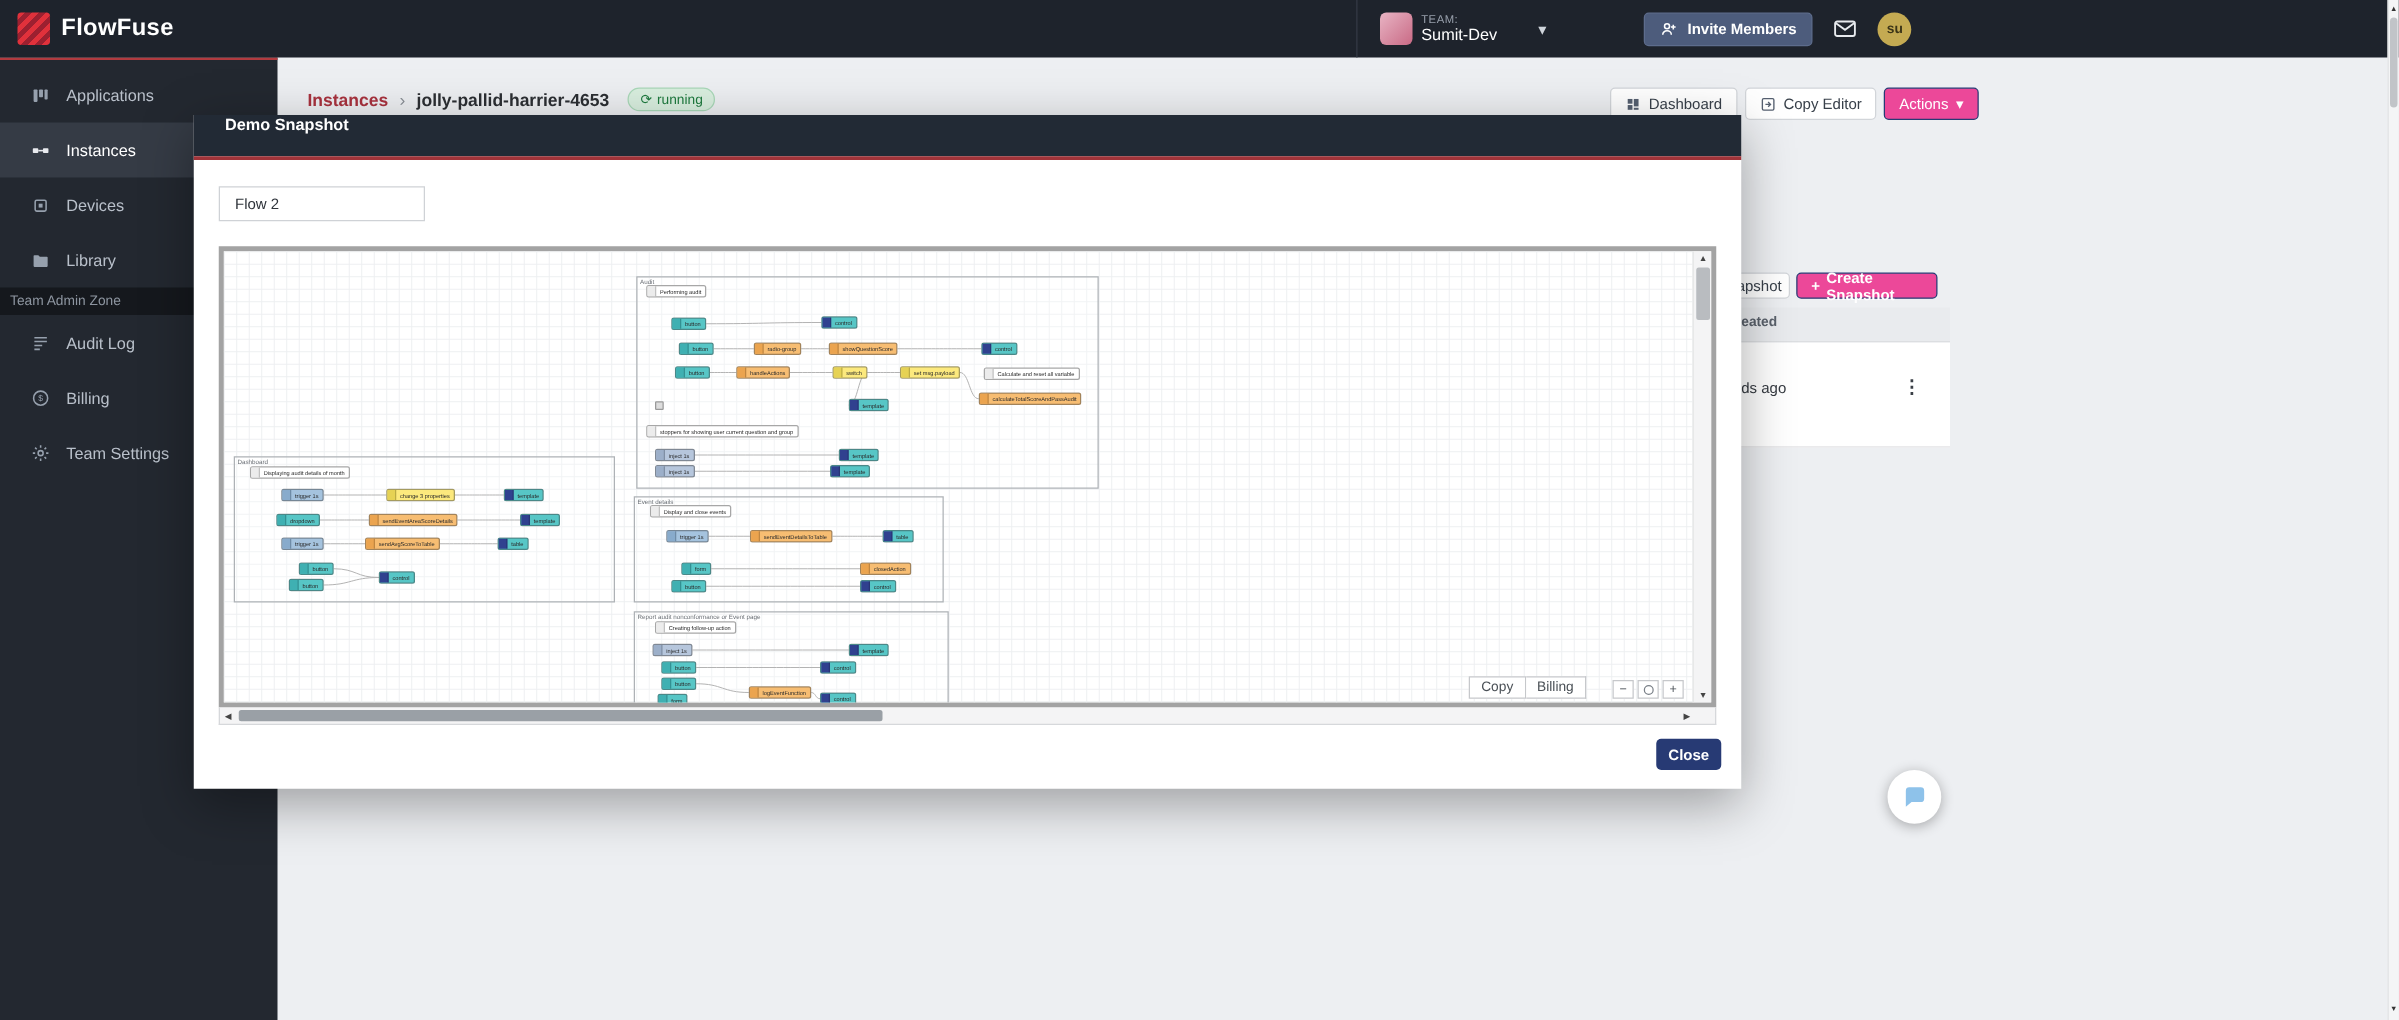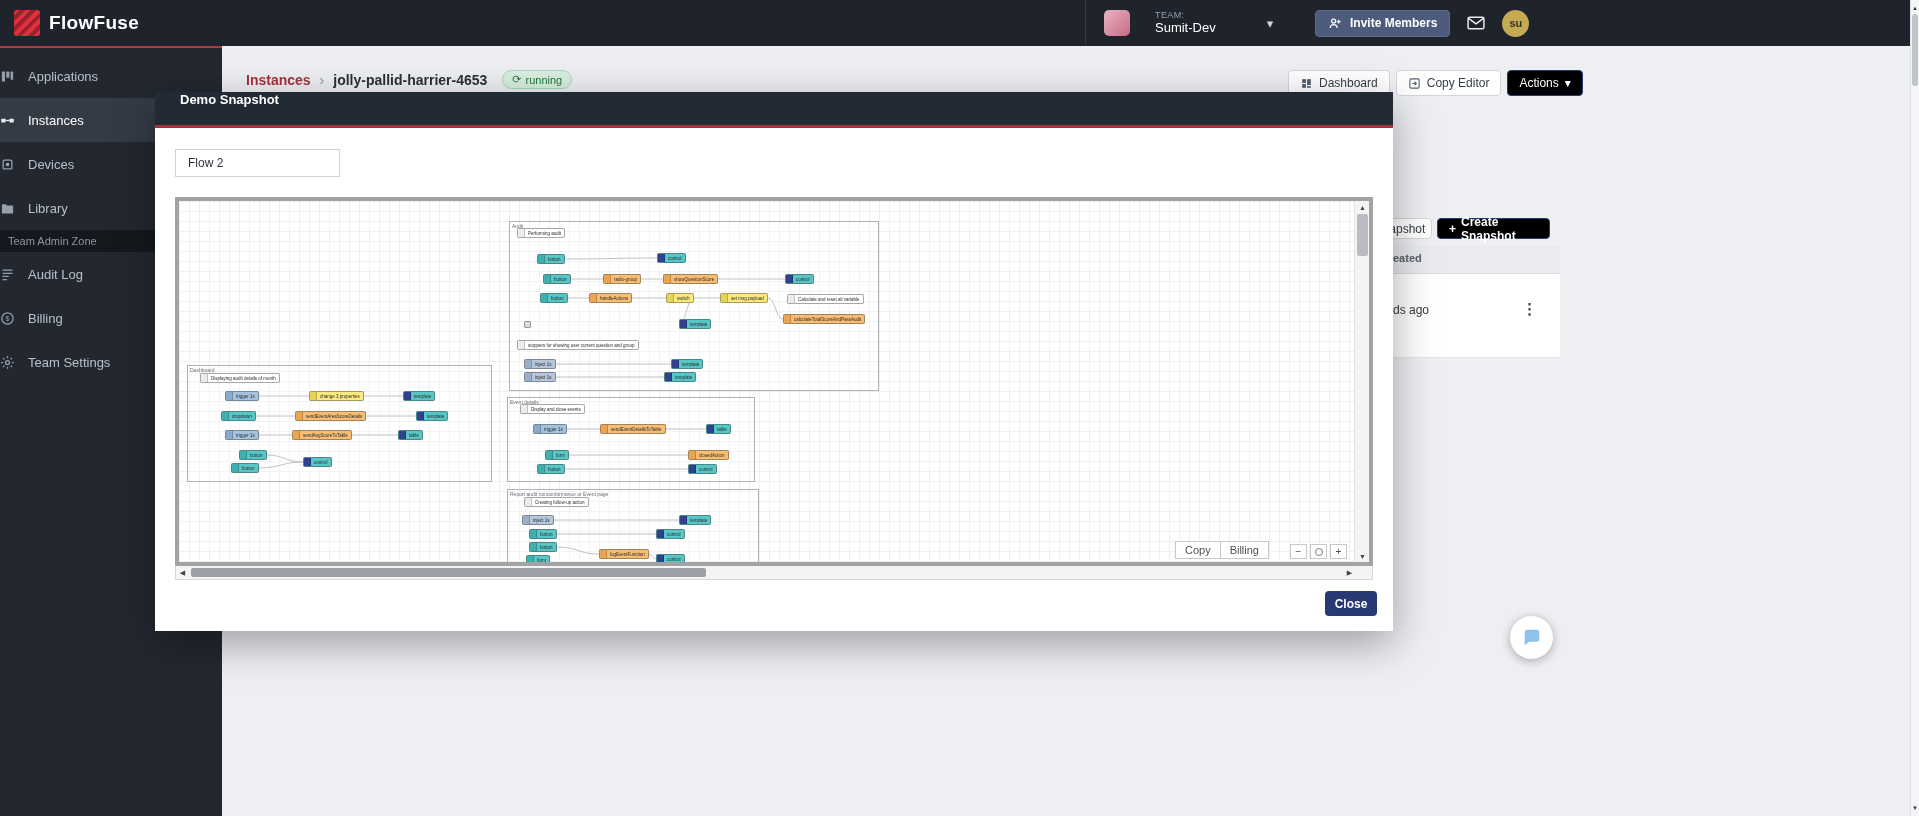--- a/index.html
+++ b/index.html
@@ -5,49 +5,49 @@
   *{box-sizing:border-box;margin:0;padding:0}
   html,body{width:1919px;height:816px;overflow:hidden}
   body{font-family:"Liberation Sans",sans-serif;background:#edeff2;position:relative;color:#333}
 
   
   .navbar{position:absolute;left:0;top:0;width:1919px;height:46px;background:#1e232c;display:flex;align-items:center;z-index:5}
   .brand{display:flex;align-items:center;gap:9px;padding-left:14px}
   .brand-logo{width:26px;height:26px;border-radius:3px;background:repeating-linear-gradient(135deg,#e0313b 0 4px,#9c2030 4px 8px)}
   .brand-text{color:#fff;font-size:19px;font-weight:bold;letter-spacing:.3px}
   .nav-right{position:absolute;left:1085px;top:0;height:46px;display:flex;align-items:center;gap:16px;border-left:1px solid #343a45;padding-left:18px}
-  .team-box{display:flex;align-items:center;gap:25px;cursor:pointer;min-width:195px}
+  .team-box{display:flex;align-items:center;gap:7px;cursor:pointer;min-width:195px}
   .team-avatar{width:26px;height:26px;border-radius:5px;background:linear-gradient(135deg,#e8b4c4,#c96a85)}
   .team-meta{display:flex;flex-direction:column;line-height:1.15}
   .team-label{font-size:9px;color:#98a0ac;letter-spacing:.4px}
   .team-name{font-size:13px;color:#fff}
   .team-chevron{color:#cfd4db;font-size:13px;margin-left:26px}
   .invite-btn{display:flex;align-items:center;gap:7px;background:#4d5c7c;border:1px solid #5d6c8c;color:#fff;font-size:12px;font-weight:bold;height:27px;padding:0 12px;border-radius:4px;cursor:pointer}
   .mail-icon{color:#e7eaee;display:flex;align-items:center;cursor:pointer}
   .user-avatar{width:27px;height:27px;border-radius:50%;background:#c4aa52;color:#3b3417;font-size:11px;font-weight:bold;display:flex;align-items:center;justify-content:center;cursor:pointer}
 
   
   .sidebar{position:absolute;left:0;top:46px;width:222px;height:770px;background:#232830;border-top:2px solid #b23a3f;z-index:2;padding-top:6px}
-  .side-item{height:44px;display:flex;align-items:center;gap:13px;color:#b9c0ca;font-size:13px;cursor:pointer}
+  .side-item{height:44px;display:flex;align-items:center;gap:13px;padding-left:25px;color:#b9c0ca;font-size:13px;cursor:pointer}
   .side-item svg{flex:none;color:#96a0ad}
   .side-item.active{background:#353b45;color:#fff}
   .side-item.active svg{color:#e8eaee}
   .admin-band{height:22px;background:#15181d;color:#8d95a0;font-size:11px;display:flex;align-items:center;padding-left:8px;margin:0}
 
   
   .content{position:absolute;left:222px;top:46px;width:1697px;height:770px;background:#edeff2;z-index:1}
   .crumb-row{position:absolute;left:24px;top:24px;display:flex;align-items:center;gap:9px}
   .crumb-root{color:#a8323e;font-size:14px;font-weight:bold;cursor:pointer}
   .crumb-sep{color:#8a8f96;font-size:14px}
   .crumb-name{color:#2c2f33;font-size:14px;font-weight:bold}
   .badge-running{display:flex;align-items:center;gap:4px;background:#d9efdf;border:1px solid #a9d8b8;color:#1d7a3e;font-size:11px;height:19px;padding:0 9px;border-radius:10px;margin-left:6px}
   .head-actions{position:absolute;left:1066px;top:24px;display:flex;gap:6px}
   .btn{display:flex;align-items:center;gap:6px;height:26px;padding:0 11px;border-radius:4px;font-size:12px;cursor:pointer;border:1px solid #d2d5d9;background:#fff;color:#38404a}
   .btn svg{color:#566070}
-  .btn.navy{background:#000000;border-color:#273a74;color:#fff}
+  .btn.navy{background:#ec4899;border-color:#273a74;color:#fff}
   .tbl-head-band{position:absolute;left:778px;top:200px;width:560px;height:28px;background:#e9ebee;border-bottom:1px solid #d8dadd}
   .tbl-row{position:absolute;left:778px;top:228px;width:560px;height:84px;background:#fff;border-bottom:1px solid #e3e4e6}
   .frag-created{position:absolute;left:1171px;top:206px;font-size:11px;color:#5a616b;font-weight:bold}
   .frag-time{position:absolute;left:1171px;top:257px;font-size:12px;color:#353a41}
   .kebab{position:absolute;left:1300px;top:254px;font-size:15px;color:#3a3f46;cursor:pointer;font-weight:bold}
   .frag-snap-btn{position:absolute;left:1154px;top:172px;width:56px;height:21px;display:flex;align-items:center;justify-content:center}
   .frag-create-btn{position:absolute;left:1215px;top:172px;width:113px;height:21px;font-weight:bold;display:flex;align-items:center;justify-content:center;gap:5px}
 
   
   .modal{position:absolute;left:155px;top:92px;width:1238px;height:539px;background:#fff;z-index:10;box-shadow:0 12px 40px rgba(0,0,0,.35)}

